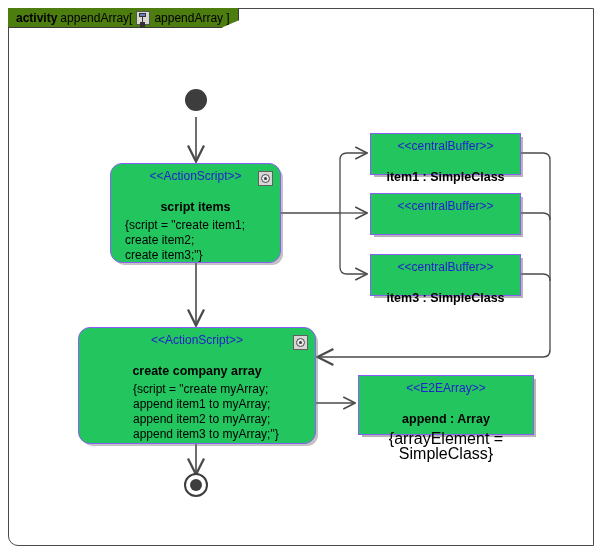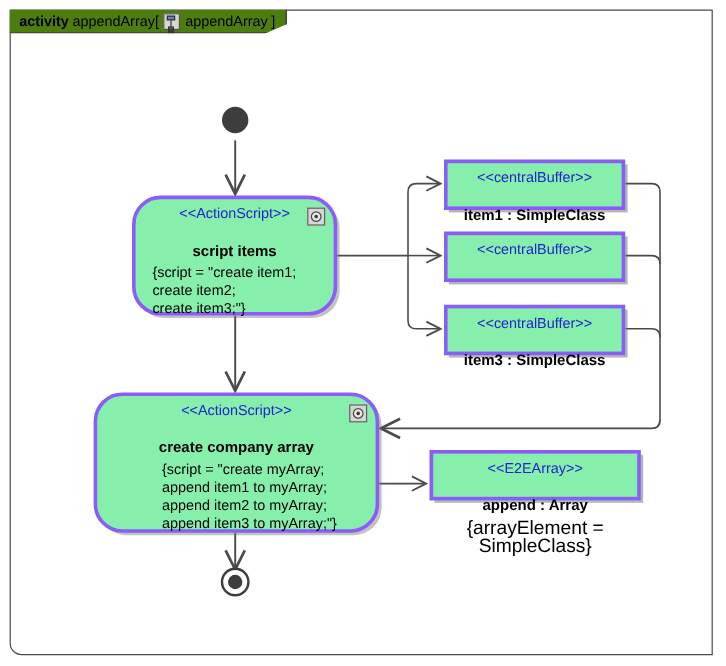--- a/index.html
+++ b/index.html
@@ -84,28 +84,28 @@
     height: 6px;
     background: #333;
     box-shadow: -2px 5px 0 0 #333, -1px 5px 0 0 #333, 0 5px 0 0 #333,
                 1px 5px 0 0 #333, 2px 5px 0 0 #333;
   }
 
   
   .node {
     position: absolute;
     box-sizing: border-box;
-    background: #86efac;
-    border: 3px solid #8b5cf6;
+    background: #22c55e;
+    border: 1px solid #8b5cf6;
     text-align: center;
     color: #000000;
     box-shadow: 3px 3px 0 -1px rgba(120,120,120,0.55);
   }
   .action {
-    border-radius: 24px;
+    border-radius: 12px;
     box-shadow: 3px 3px 0 -1px rgba(120,120,120,0.45);
   }
   .stereo {
     color: #2222cc;
     font-size: 12px;
     line-height: 15px;
     margin-top: 5px;
   }
   .nodename {
     font-weight: bold;
@@ -275,21 +275,21 @@
 
   <div class="node objnode" style="left:370px; top:193px; width:151px; height:42px;">
     <div class="stereo">&lt;&lt;centralBuffer&gt;&gt;</div>
   </div>
 
   <div class="node objnode" style="left:370px; top:254px; width:151px; height:42px;">
     <div class="stereo">&lt;&lt;centralBuffer&gt;&gt;</div>
     <div class="nodename">item3 : SimpleClass</div>
   </div>
 
-  <div class="node objnode" style="left:358px; top:375px; width:176px; height:42px;">
+  <div class="node objnode" style="left:358px; top:375px; width:176px; height:60px;">
     <div class="stereo">&lt;&lt;E2EArray&gt;&gt;</div>
     <div class="nodename">append : Array</div>
     <div class="constraint">{arrayElement = SimpleClass}</div>
   </div>
 
   <div class="final-node" style="left:184px; top:473px;"></div>
 
 </div>
 
 </body></html>

